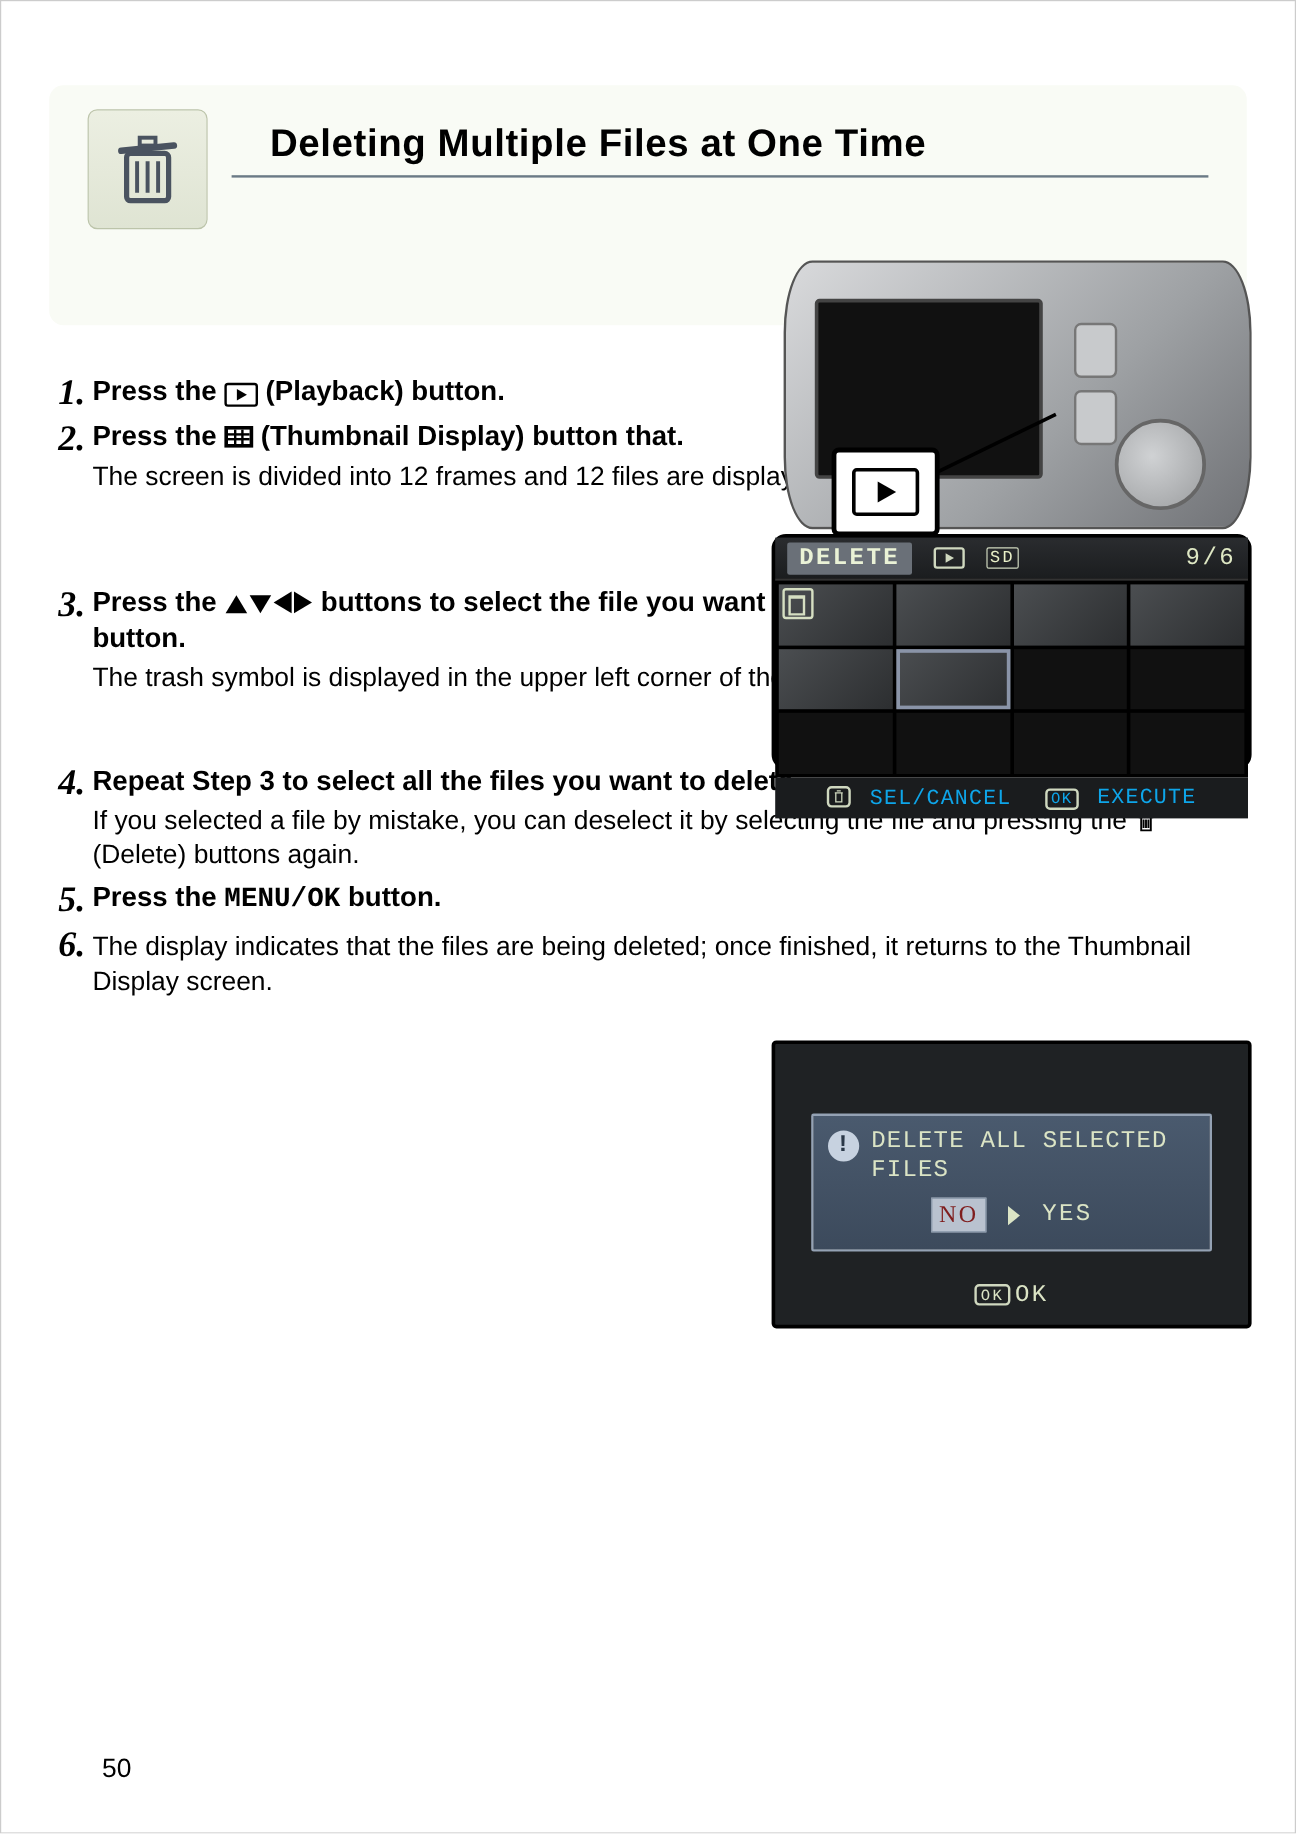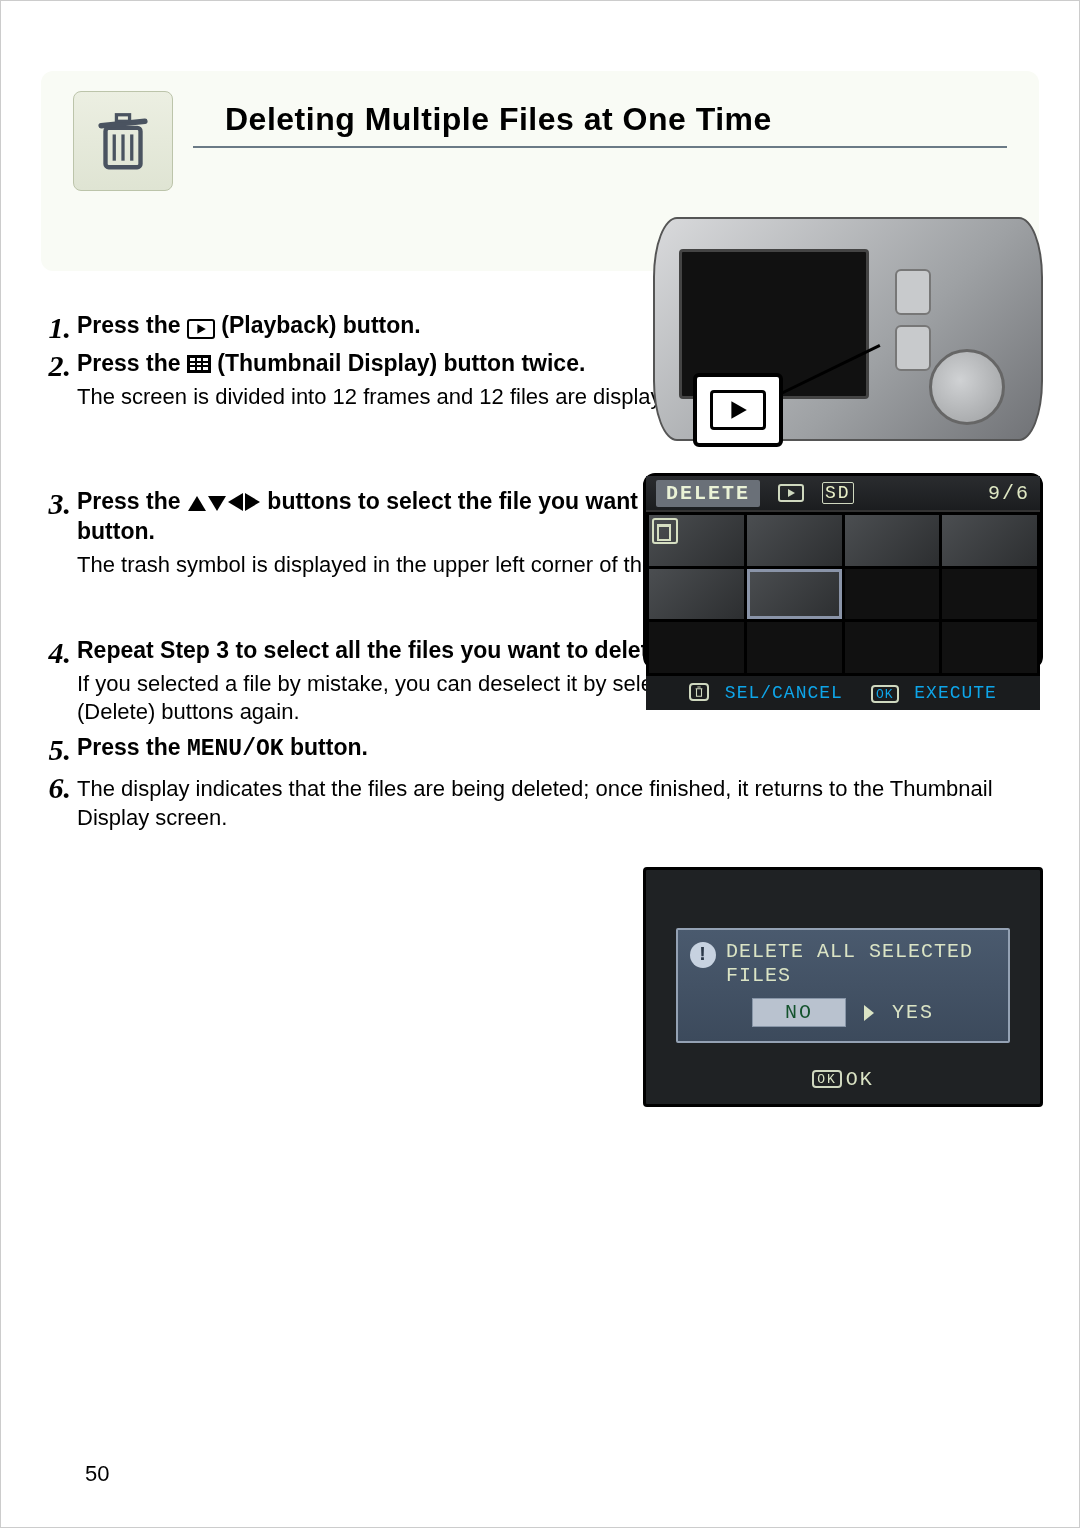--- a/index.html
+++ b/index.html
@@ -160,21 +160,21 @@
     position: absolute;
     left: 138px; bottom: 46px;
     width: 110px; height: 3px;
     background: #000;
     transform: rotate(-26deg);
     transform-origin: left center;
     z-index: 2;
   }
 
   .fig-lcd1 {
-    top: 472px;
+    top: 444px;
     width: 400px;
     height: 196px;
     background: #000;
     border: 3px solid #000;
     border-radius: 12px;
     color: #e9f0c8;
     font-family: "Courier New", monospace;
   }
   .fig-lcd1 .topbar {
     display: flex;
@@ -286,23 +286,24 @@
     color: #2b3848; font-weight: 900;
     flex-shrink: 0;
     margin-top: 2px;
   }
   .fig-lcd3 .opts {
     display: flex; gap: 16px; margin-top: 10px; justify-content: center;
     align-items: center;
     font-size: 20px; letter-spacing: 2px;
   }
   .fig-lcd3 .opt-no {
-    background: #b9c2cf; color: #14532d;
-    padding: 2px 32px;
+    background: #b9c2cf; color: #7f1d1d;
+    padding: 2px 6px;
     border: 1px solid #8896a8;
+    font-family: Liberation Serif, serif;
   }
   .fig-lcd3 .opt-yes { color: #dbe4c5; }
   .fig-lcd3 .tri {
     width: 0; height: 0;
     border-top: 8px solid transparent;
     border-bottom: 8px solid transparent;
     border-left: 10px solid #dbe4c5;
     margin: 0 2px;
   }
   .fig-lcd3 .botbar {
@@ -410,21 +411,21 @@
         </span>
       </div>
     </div>
 
     <div class="step">
       <div class="stepnum">2</div>
       <div class="stepbody left-col">
         <div class="steptitle">
           <span>Press the </span>
           <span class="icon-thumb"></span>
-          <span> (Thumbnail Display) button twice.</span>
+          <span> (Thumbnail Display) button that.</span>
         </div>
         <div class="steptext">The screen is divided into 12 frames and 12 files are displayed together.</div>
       </div>
     </div>
 
     <div class="gap-before-3"></div>
 
     <div class="step">
       <div class="stepnum">3</div>
       <div class="stepbody left-col">
@@ -501,21 +502,21 @@
   </div>
 
   <div class="fig fig-lcd1">
     <div class="topbar">
       <span class="del-tab">DELETE</span>
       <span style="display:inline-flex;align-items:center;justify-content:center;width:26px;height:18px;border:2px solid #cfd8bf;border-radius:3px;">
         <svg viewBox="0 0 10 10" width="10" height="10">
             <polygon points="2,1 9,5 2,9" fill="#cfd8bf"></polygon>
           </svg>
       </span>
-      <span style="font-size:18px;border:1.5px solid #cfd8bf;padding:0 2px;border-radius:2px;">SD</span>
+      <span style="font-size:14px;border:1.5px solid #cfd8bf;padding:0 2px;border-radius:2px;">SD</span>
       <span class="spacer"></span>
       <span class="counter">9/6</span>
     </div>
     <div class="grid">
       <div class="cell marked"></div>
       <div class="cell"></div>
       <div class="cell"></div>
       <div class="cell"></div>
       <div class="cell"></div>
       <div class="cell active"></div>

